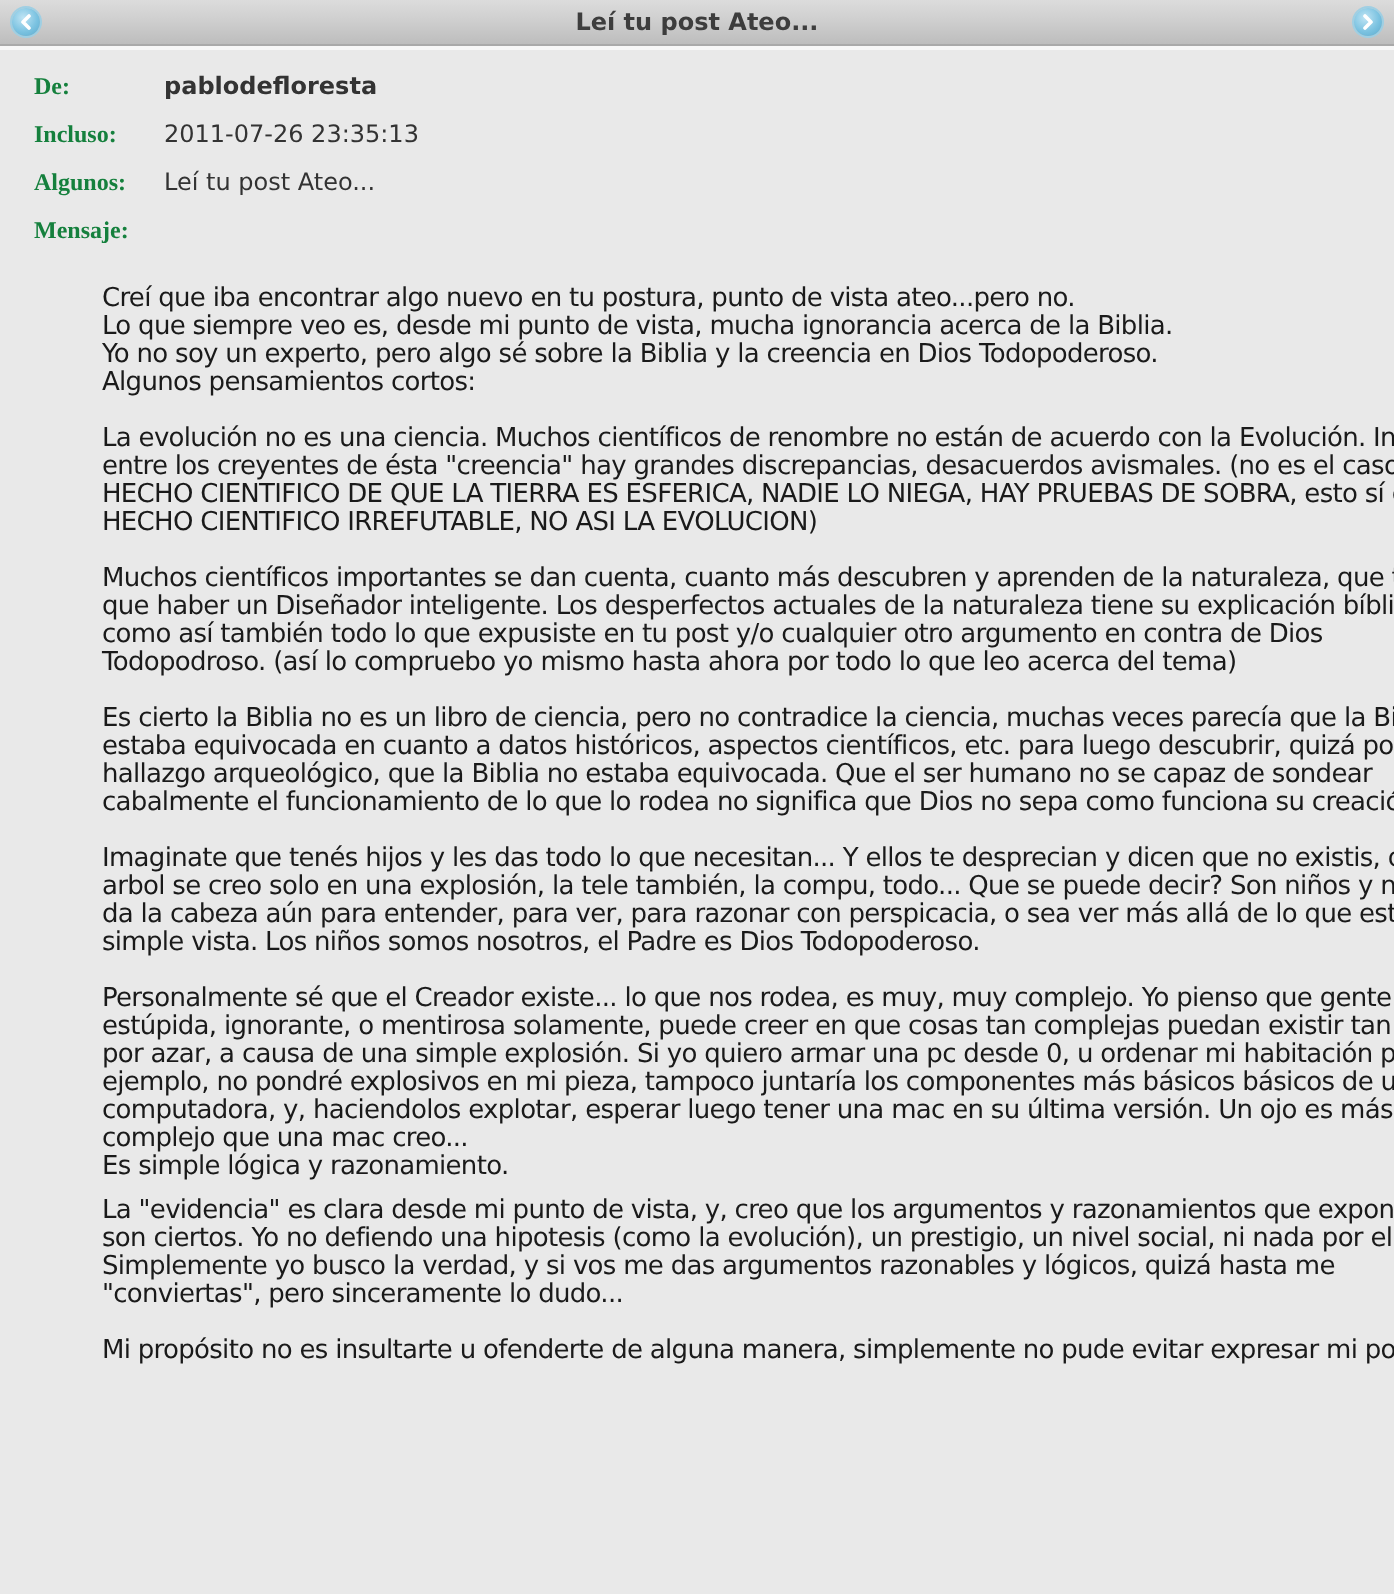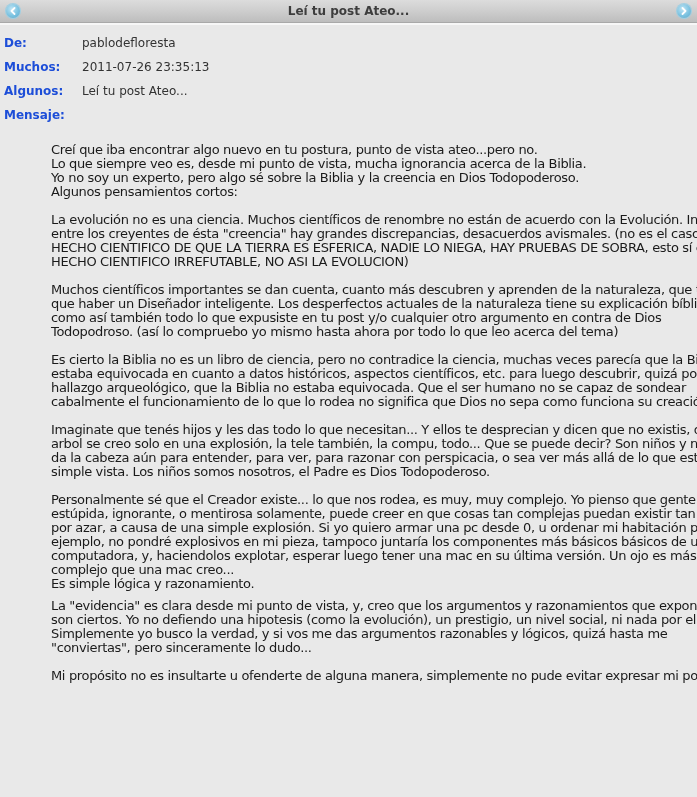--- a/index.html
+++ b/index.html
@@ -57,33 +57,34 @@
       left: 4px;
       top: 36px;
     }
     .meta-row {
       position: relative;
       height: 24px;
       font-size: 12px;
     }
     .meta-label {
       position: absolute;
-      left: 0;
+      left: 13px;
       top: 0;
       font-weight: bold;
-      color: #1d4ed8;
+      color: #15803d;
+      font-family: Liberation Serif, serif;
     }
     .meta-value {
       position: absolute;
       left: 78px;
       top: 0;
       color: #333;
       white-space: nowrap;
     }
-    .meta-value.bold { font-weight: normal; color: #333; }
+    .meta-value.bold { font-weight: bold; color: #333; }
 
     .message {
       position: absolute;
       left: 7px;
       top: 143px;
       width: 686px;
       font-family: "DejaVu Sans", sans-serif;
       font-size: 13px;
       line-height: 14px;
       color: #1a1a1a;
@@ -114,21 +115,21 @@
   </div>
 </div>
 <div class="divider"></div>
 
 <div class="meta">
   <div class="meta-row">
     <span class="meta-label">De:</span>
     <span class="meta-value bold">pablodefloresta</span>
   </div>
   <div class="meta-row">
-    <span class="meta-label">Muchos:</span>
+    <span class="meta-label">Incluso:</span>
     <span class="meta-value">2011-07-26 23:35:13</span>
   </div>
   <div class="meta-row">
     <span class="meta-label">Algunos:</span>
     <span class="meta-value">Leí tu post Ateo...</span>
   </div>
   <div class="meta-row">
     <span class="meta-label">Mensaje:</span>
   </div>
 </div>

